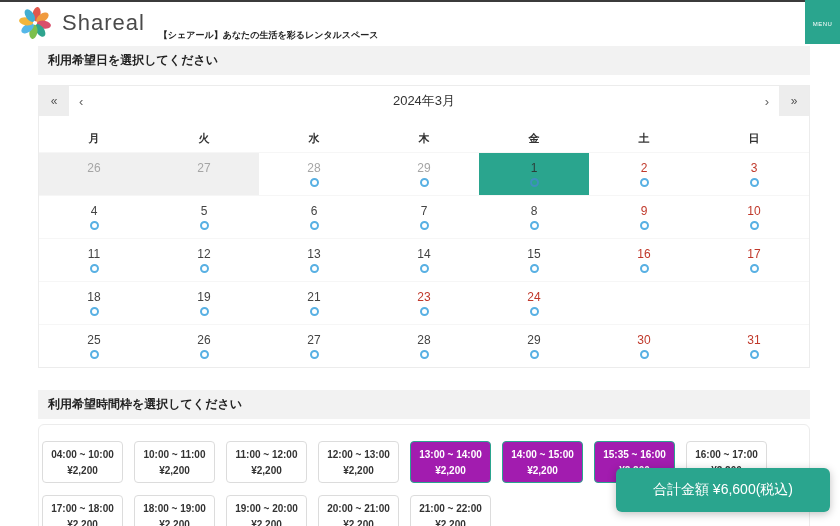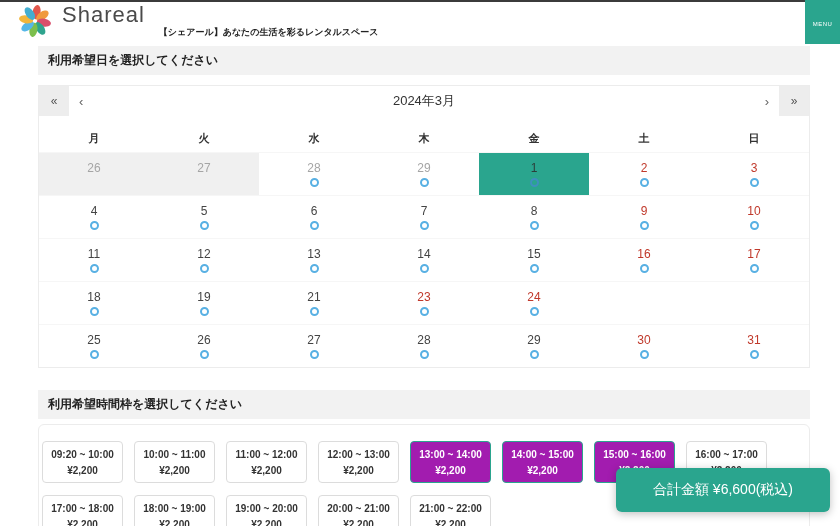--- a/index.html
+++ b/index.html
@@ -6,21 +6,21 @@
   body {
     width: 840px; height: 526px; overflow: hidden; position: relative;
     background: #ffffff;
     font-family: "Liberation Sans", "DejaVu Sans", sans-serif;
     color: #333;
   }
   .topline { height: 2px; background: #3b3b3b; width: 100%; }
 
   
   header {
-    height: 42px; display: flex; align-items: flex-start;
+    height: 42px; display: flex; align-items: center;
     padding-left: 16px; background: #fff; position: relative;
   }
   .logo-icon { width: 38px; height: 38px; }
   .brand-name {
     font-size: 22px; color: #4a4a4a; letter-spacing: 1px;
     margin-left: 8px; font-weight: 500;
   }
   .tagline {
     font-size: 9px; font-weight: bold; color: #222;
     margin-left: 14px; margin-top: 24px;
@@ -199,21 +199,21 @@
           <div class="cal-cell weekend"><span class="num">31</span><span class="avail-circle"></span></div>
         </div>
       </div>
   </div>
 
   <div class="section-bar second">利用希望時間枠を選択してください</div>
 
   <div class="slots-panel">
     <div class="slots" id="slots">
         <div class="slot">
-          <span>09:20 ~ 10:00</span>
+          <span>04:00 ~ 10:00</span>
           <span>¥2,200</span>
         </div>
         <div class="slot">
           <span>10:00 ~ 11:00</span>
           <span>¥2,200</span>
         </div>
         <div class="slot">
           <span>11:00 ~ 12:00</span>
           <span>¥2,200</span>
         </div>
@@ -223,21 +223,21 @@
         </div>
         <div class="slot selected">
           <span>13:00 ~ 14:00</span>
           <span>¥2,200</span>
         </div>
         <div class="slot selected">
           <span>14:00 ~ 15:00</span>
           <span>¥2,200</span>
         </div>
         <div class="slot selected">
-          <span>15:00 ~ 16:00</span>
+          <span>15:35 ~ 16:00</span>
           <span>¥2,200</span>
         </div>
         <div class="slot">
           <span>16:00 ~ 17:00</span>
           <span>¥2,200</span>
         </div>
         <div class="slot">
           <span>17:00 ~ 18:00</span>
           <span>¥2,200</span>
         </div>

